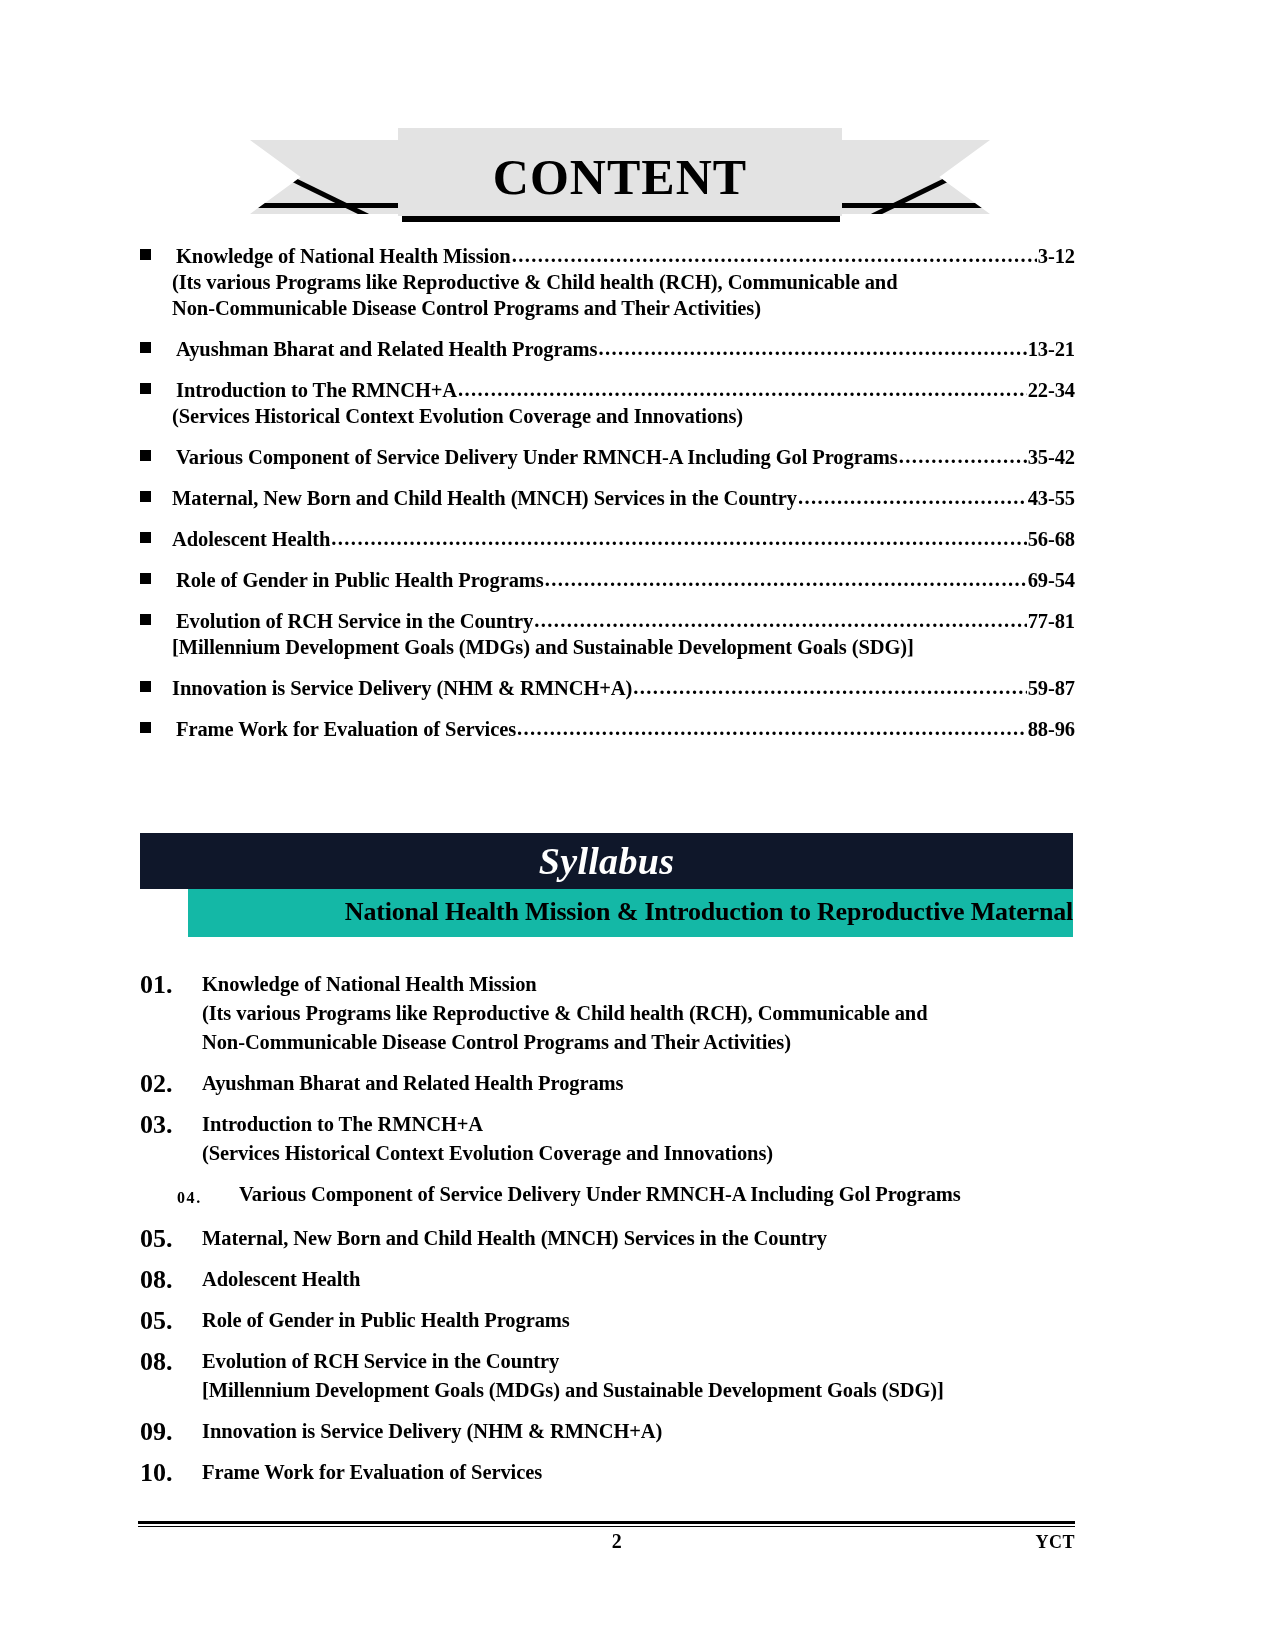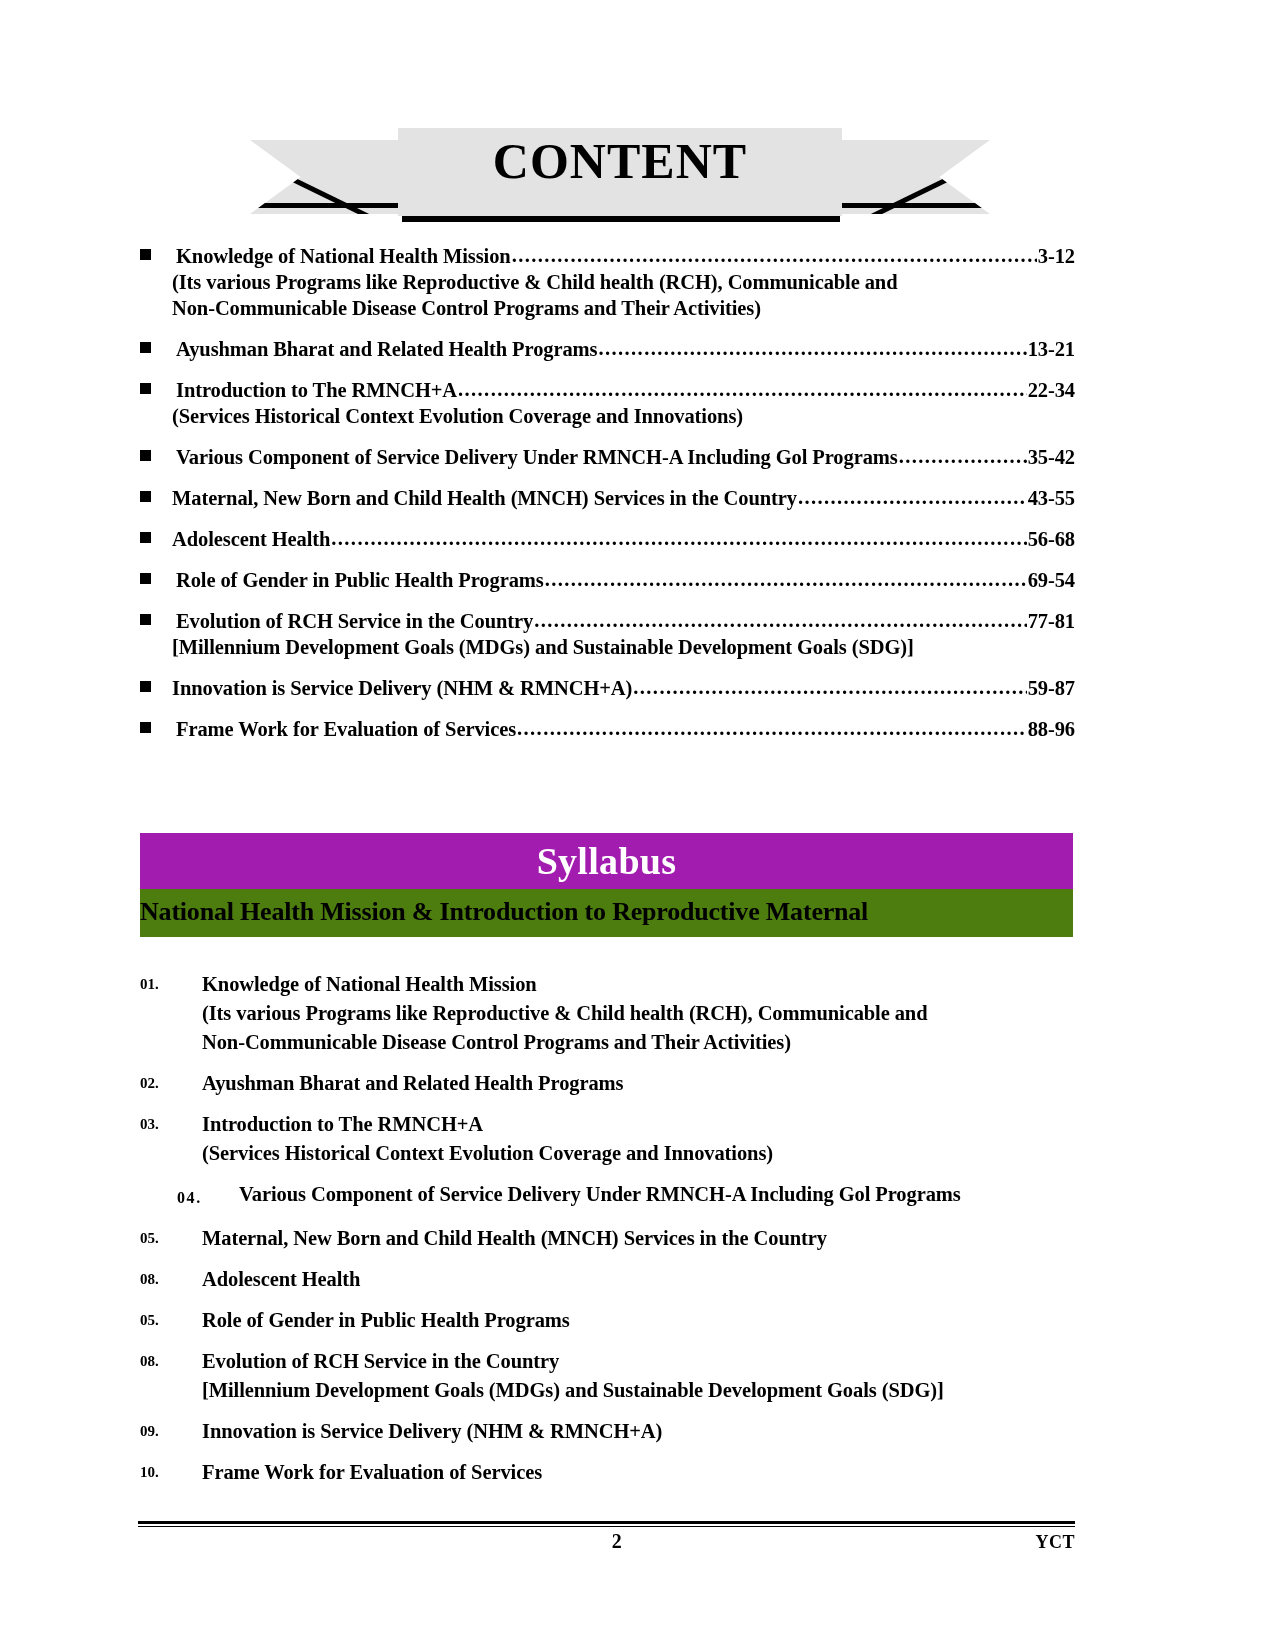--- a/index.html
+++ b/index.html
@@ -86,21 +86,21 @@
     position: absolute;
     left: 152px;
     top: 88px;
     width: 438px;
     height: 6px;
     background: #000;
   }
   .banner-title {
     position: absolute;
     left: 148px;
-    top: 4px;
+    top: 20px;
     width: 444px;
     text-align: center;
     font-size: 50px;
     font-weight: bold;
     letter-spacing: 1px;
     line-height: 58px;
     font-family: "Liberation Serif", "DejaVu Serif", serif;
   }
 
   
@@ -160,55 +160,57 @@
   .gap-sm { margin-left: 4px; }
 
   
   .syllabus-wrap {
     position: absolute;
     left: 140px;
     top: 833px;
     width: 933px;
   }
   .syllabus-head {
-    background: #a21caf;
+    background: #0f172a;
     color: #ffffff;
     text-align: center;
     font-size: 38px;
     font-weight: bold;
     line-height: 56px;
     height: 56px;
     letter-spacing: 0.3px;
+    font-style: italic;
   }
   .syllabus-sub {
-    background: #4d7c0f;
-    text-align: left;
+    background: #14b8a6;
+    text-align: right;
     font-size: 26px;
     font-weight: bold;
     line-height: 34px;
     padding: 6px 0 8px 0;
     letter-spacing: -0.2px;
+    margin-left: 48px;
   }
 
   
   .syl-list {
     position: absolute;
     left: 140px;
     top: 970px;
     width: 935px;
   }
   .syl-item {
     display: flex;
     align-items: flex-start;
     margin-bottom: 12px;
   }
   .syl-num {
     flex: 0 0 auto;
     width: 62px;
-    font-size: 15px;
+    font-size: 26px;
     font-weight: bold;
     line-height: 29px;
   }
   .syl-num.alt {
     font-size: 16px;
     letter-spacing: 1.6px;
     padding-top: 3px;
     margin-left: 37px;
   }
   .syl-body {

